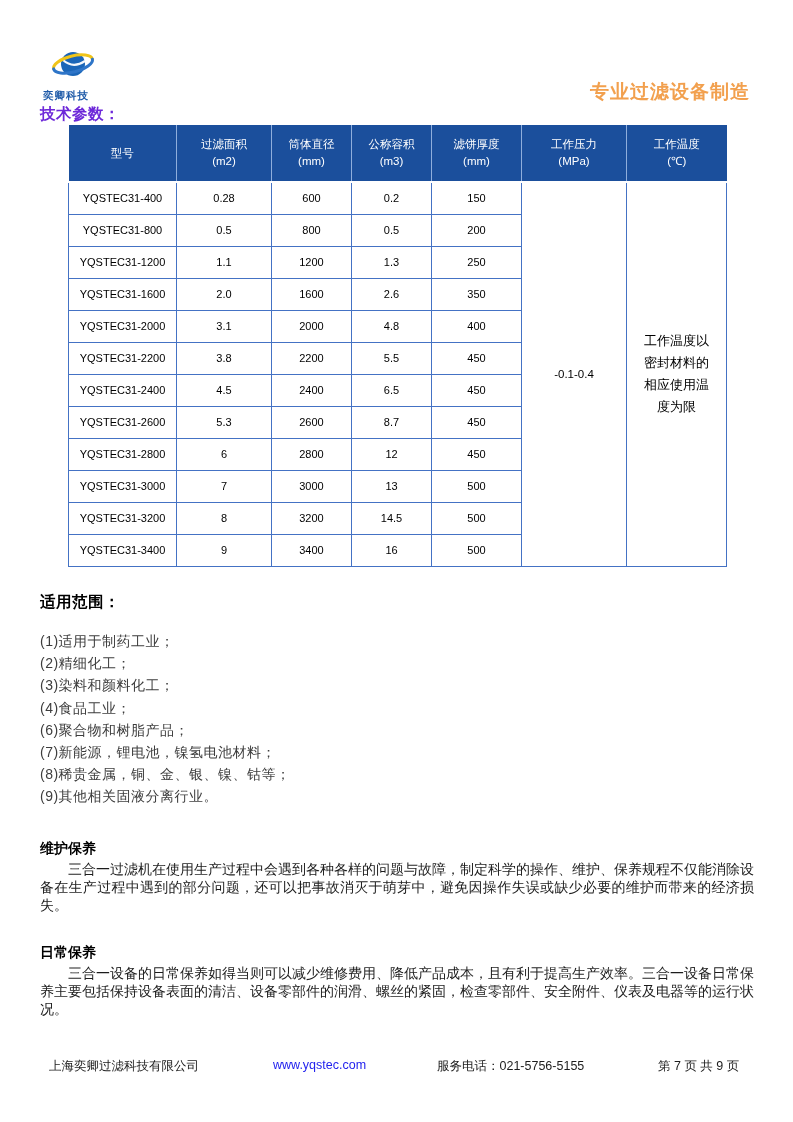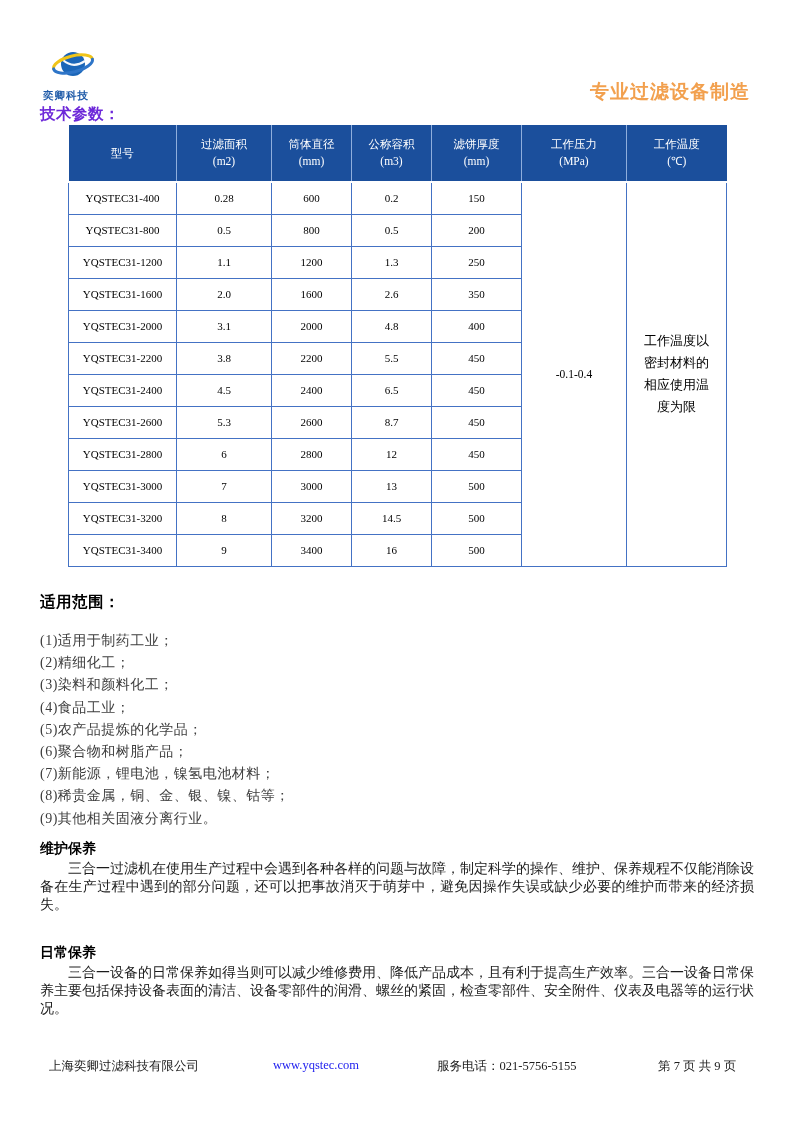--- a/index.html
+++ b/index.html
@@ -1,20 +1,20 @@
 <!DOCTYPE html>
 <html><head>
 <meta charset="utf-8">
 <style>
   * { margin:0; padding:0; box-sizing:border-box; }
   html,body { background:#e8e8e8; }
   .page {
     position:relative; width:793px; height:1122px; margin:0 auto;
     background:#ffffff; overflow:hidden;
-    font-family:Liberation Serif, serif; color:#000;
+    font-family:Liberation Sans, sans-serif; color:#000;
   }
   
   .logo { position:absolute; left:40px; top:44px; width:110px; }
   .logo svg { display:block; }
   .logo-text { font-size:10.5px; font-weight:bold; color:#1E5AA8; letter-spacing:1px; margin-top:1px; margin-left:3px; }
   .slogan { position:absolute; right:43px; top:79px; font-size:19px; font-weight:bold; color:#F2A04E; letter-spacing:1px; }
   
   .tech-title { position:absolute; left:40px; top:104px; font-size:15.5px; font-weight:bold; color:#6d28d9; letter-spacing:0.5px; }
   .scope-title { position:absolute; left:40px; top:592px; font-size:15.5px; font-weight:bold; letter-spacing:0.5px; }
   .maint-title { position:absolute; left:40px; top:840px; font-size:14px; font-weight:bold; }
@@ -206,21 +206,20 @@
         </tr>
       </tbody>
   </table>
 
   <div class="scope-title">适用范围：</div>
   <ul class="scope-list">
       <li>(1)适用于制药工业；</li>
       <li>(2)精细化工；</li>
       <li>(3)染料和颜料化工；</li>
       <li>(4)食品工业；</li>
-      <li>(5)农产品提炼的化学品；</li>
       <li>(6)聚合物和树脂产品；</li>
       <li>(7)新能源，锂电池，镍氢电池材料；</li>
       <li>(8)稀贵金属，铜、金、银、镍、钴等；</li>
       <li>(9)其他相关固液分离行业。</li>
     </ul>
 
   <div class="maint-title">维护保养</div>
   <p class="body-text maint-body">三合一过滤机在使用生产过程中会遇到各种各样的问题与故障，制定科学的操作、维护、保养规程不仅能消除设备在生产过程中遇到的部分问题，还可以把事故消灭于萌芽中，避免因操作失误或缺少必要的维护而带来的经济损失。</p>
 
   <div class="daily-title">日常保养</div>

